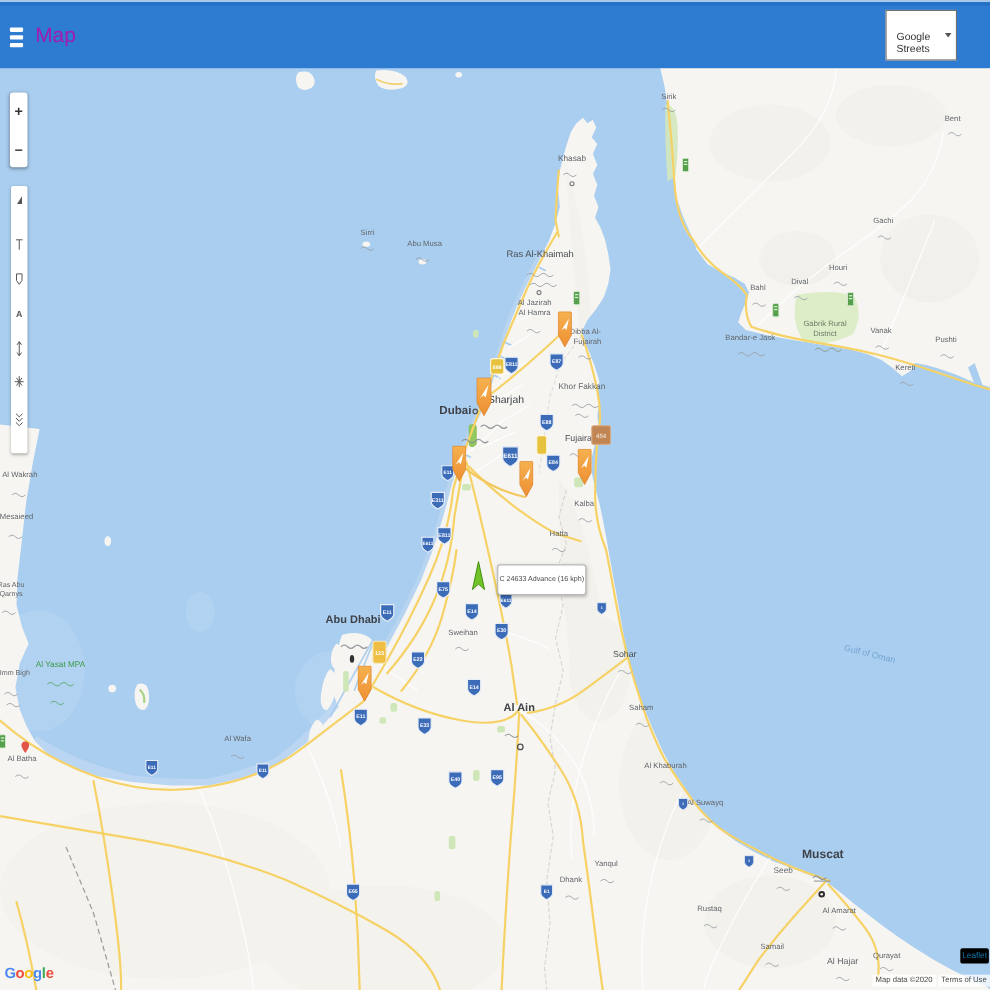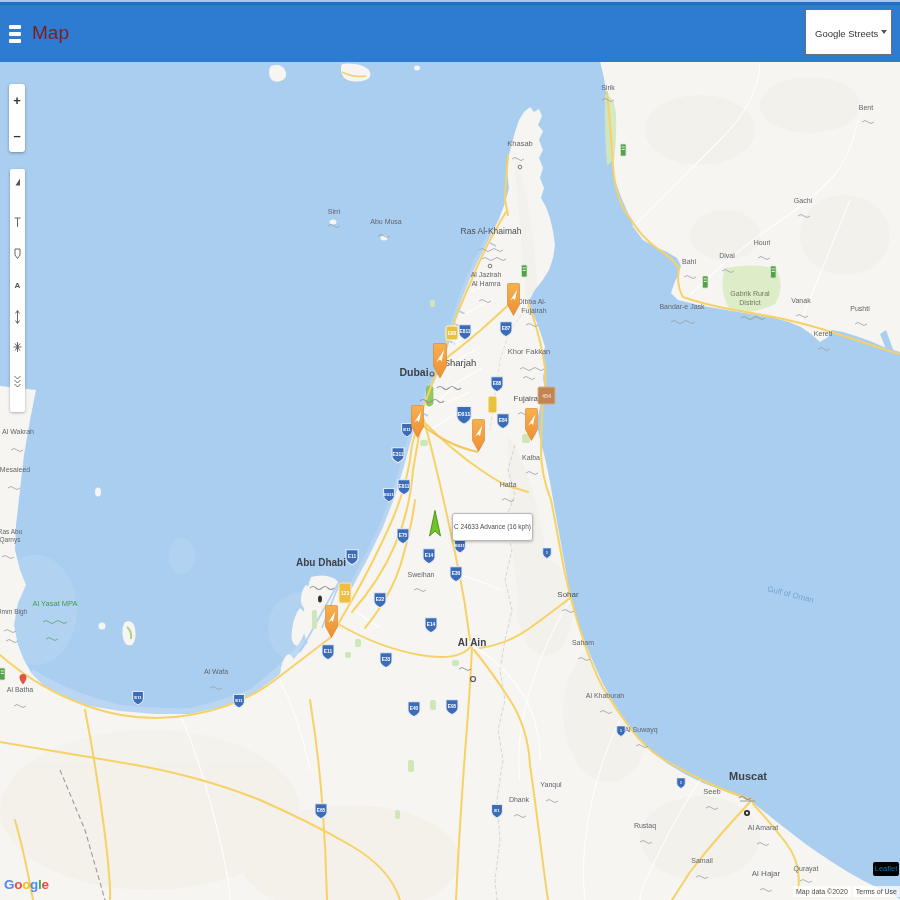--- a/index.html
+++ b/index.html
@@ -2,22 +2,22 @@
 <html><head>
 <meta charset="utf-8">
 <style>
 html,body{margin:0;padding:0;width:900px;height:900px;overflow:hidden;font-family:"Liberation Sans",sans-serif;}
 #stage{position:relative;width:900px;height:900px;background:#aaceef;}
 #mapsvg{position:absolute;left:0;top:0;}
 #header{position:absolute;left:0;top:0;width:900px;height:62px;background:#2e7bd2;border-top:2px solid #a9c7e9;box-sizing:border-box;z-index:30;}
 #header .bar2{position:absolute;left:0;top:0;width:900px;height:3px;background:#2270c4;}
 #burger{position:absolute;left:9px;top:25px;width:12px;height:20px;z-index:31;}
 #burger div{height:3.5px;background:#fff;margin-bottom:3.5px;border-radius:1px;}
-#title{position:absolute;left:32px;top:22px;color:#7f1d1d;font-size:19px;z-index:31;}
-#mapsel{position:absolute;left:805px;top:9px;width:87px;height:46px;background:#fff;border:1px solid #6e6e6e;box-sizing:border-box;z-index:31;font-size:9.5px;color:#333;}
+#title{position:absolute;left:32px;top:22px;color:#a21caf;font-size:19px;z-index:31;}
+#mapsel{position:absolute;left:805px;top:9px;width:65px;height:46px;background:#fff;border:1px solid #6e6e6e;box-sizing:border-box;z-index:31;font-size:9.5px;color:#333;}
 #mapsel span{position:absolute;left:9px;top:18px;}
 #mapsel .car{position:absolute;right:4px;top:20px;width:0;height:0;border-left:3.5px solid transparent;border-right:3.5px solid transparent;border-top:4.5px solid #555;}
 #zoomctl{position:absolute;left:9px;top:84px;width:16px;height:68px;background:#fff;border-radius:3px;box-shadow:0 1px 3px rgba(0,0,0,.35);z-index:25;color:#333;}
 #zoomctl .zp{position:absolute;left:0;width:16px;text-align:center;font-size:13px;font-weight:bold;}
 #toolbar{position:absolute;left:10px;top:169px;width:15px;height:243px;background:#fff;border-radius:2px;box-shadow:0 1px 3px rgba(0,0,0,.3);z-index:25;}
 #glogo{position:absolute;left:4px;top:877px;font-size:13.5px;font-weight:700;letter-spacing:-.3px;z-index:20;opacity:.95;}
 #attr{position:absolute;right:0px;top:886px;height:13px;z-index:20;font-size:7px;color:#4a4a4a;}
 #attr span{background:rgba(255,255,255,.75);padding:2px 3px;display:inline-block;}
 #leafbox{position:absolute;left:873px;top:862px;width:26px;height:14px;background:#000000;border-radius:2px;z-index:20;font-size:7.5px;color:#1276ac;text-align:center;line-height:14px;}
 #tooltip{position:absolute;left:452px;top:513px;width:79px;height:26px;background:#fff;border:1px solid #b9b9b9;border-radius:3px;box-shadow:0 1px 3px rgba(0,0,0,.25);z-index:22;font-size:6.5px;color:#4a4a4a;text-align:center;line-height:25px;white-space:nowrap;}

